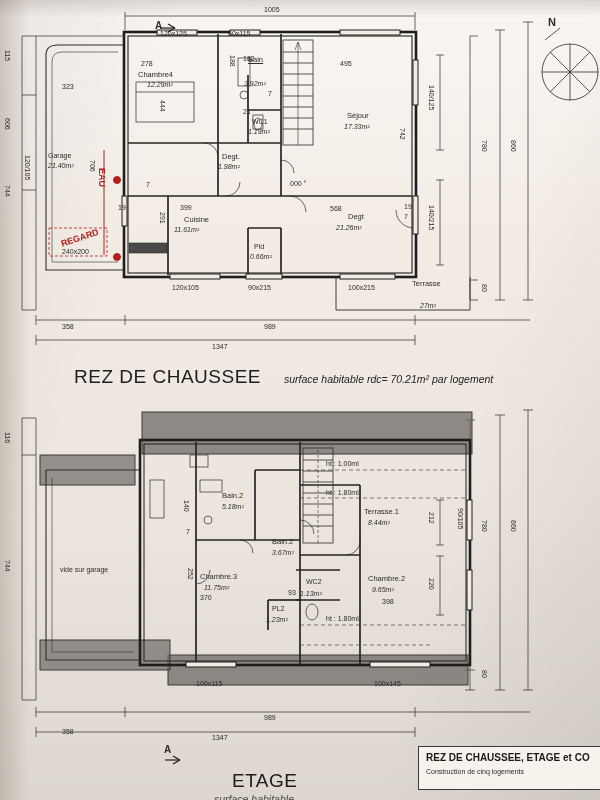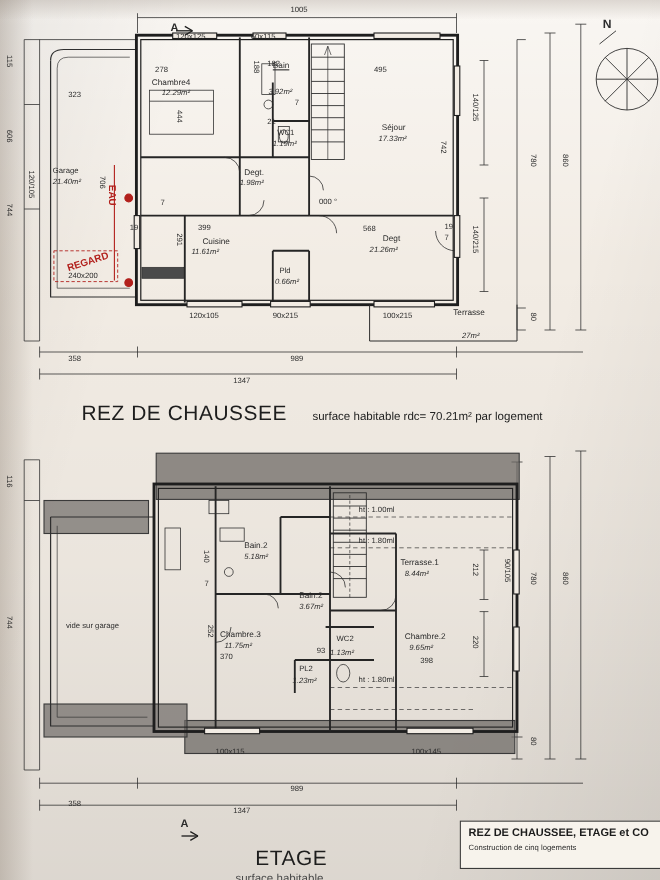--- a/index.html
+++ b/index.html
@@ -41,20 +41,21 @@
     position:absolute;
     font-size:19px;
     letter-spacing:0.5px;
     color:#1d1d1d;
     font-family:"Liberation Sans", sans-serif;
   }
   .subtitle{
     position:absolute;
     font-size:10.5px;
     color:#222;
+    font-style:italic;
   }
   .red{color:#b2201c;}
   .cartouche{
     position:absolute;
     border:1px solid #3a3a3a;
     background:#f7f3ec;
   }
   .cart-l1{position:absolute;font-size:10px;font-weight:bold;color:#1b1b1b;}
   .cart-l2{position:absolute;font-size:7px;color:#2b2b2b;}
 </style>

